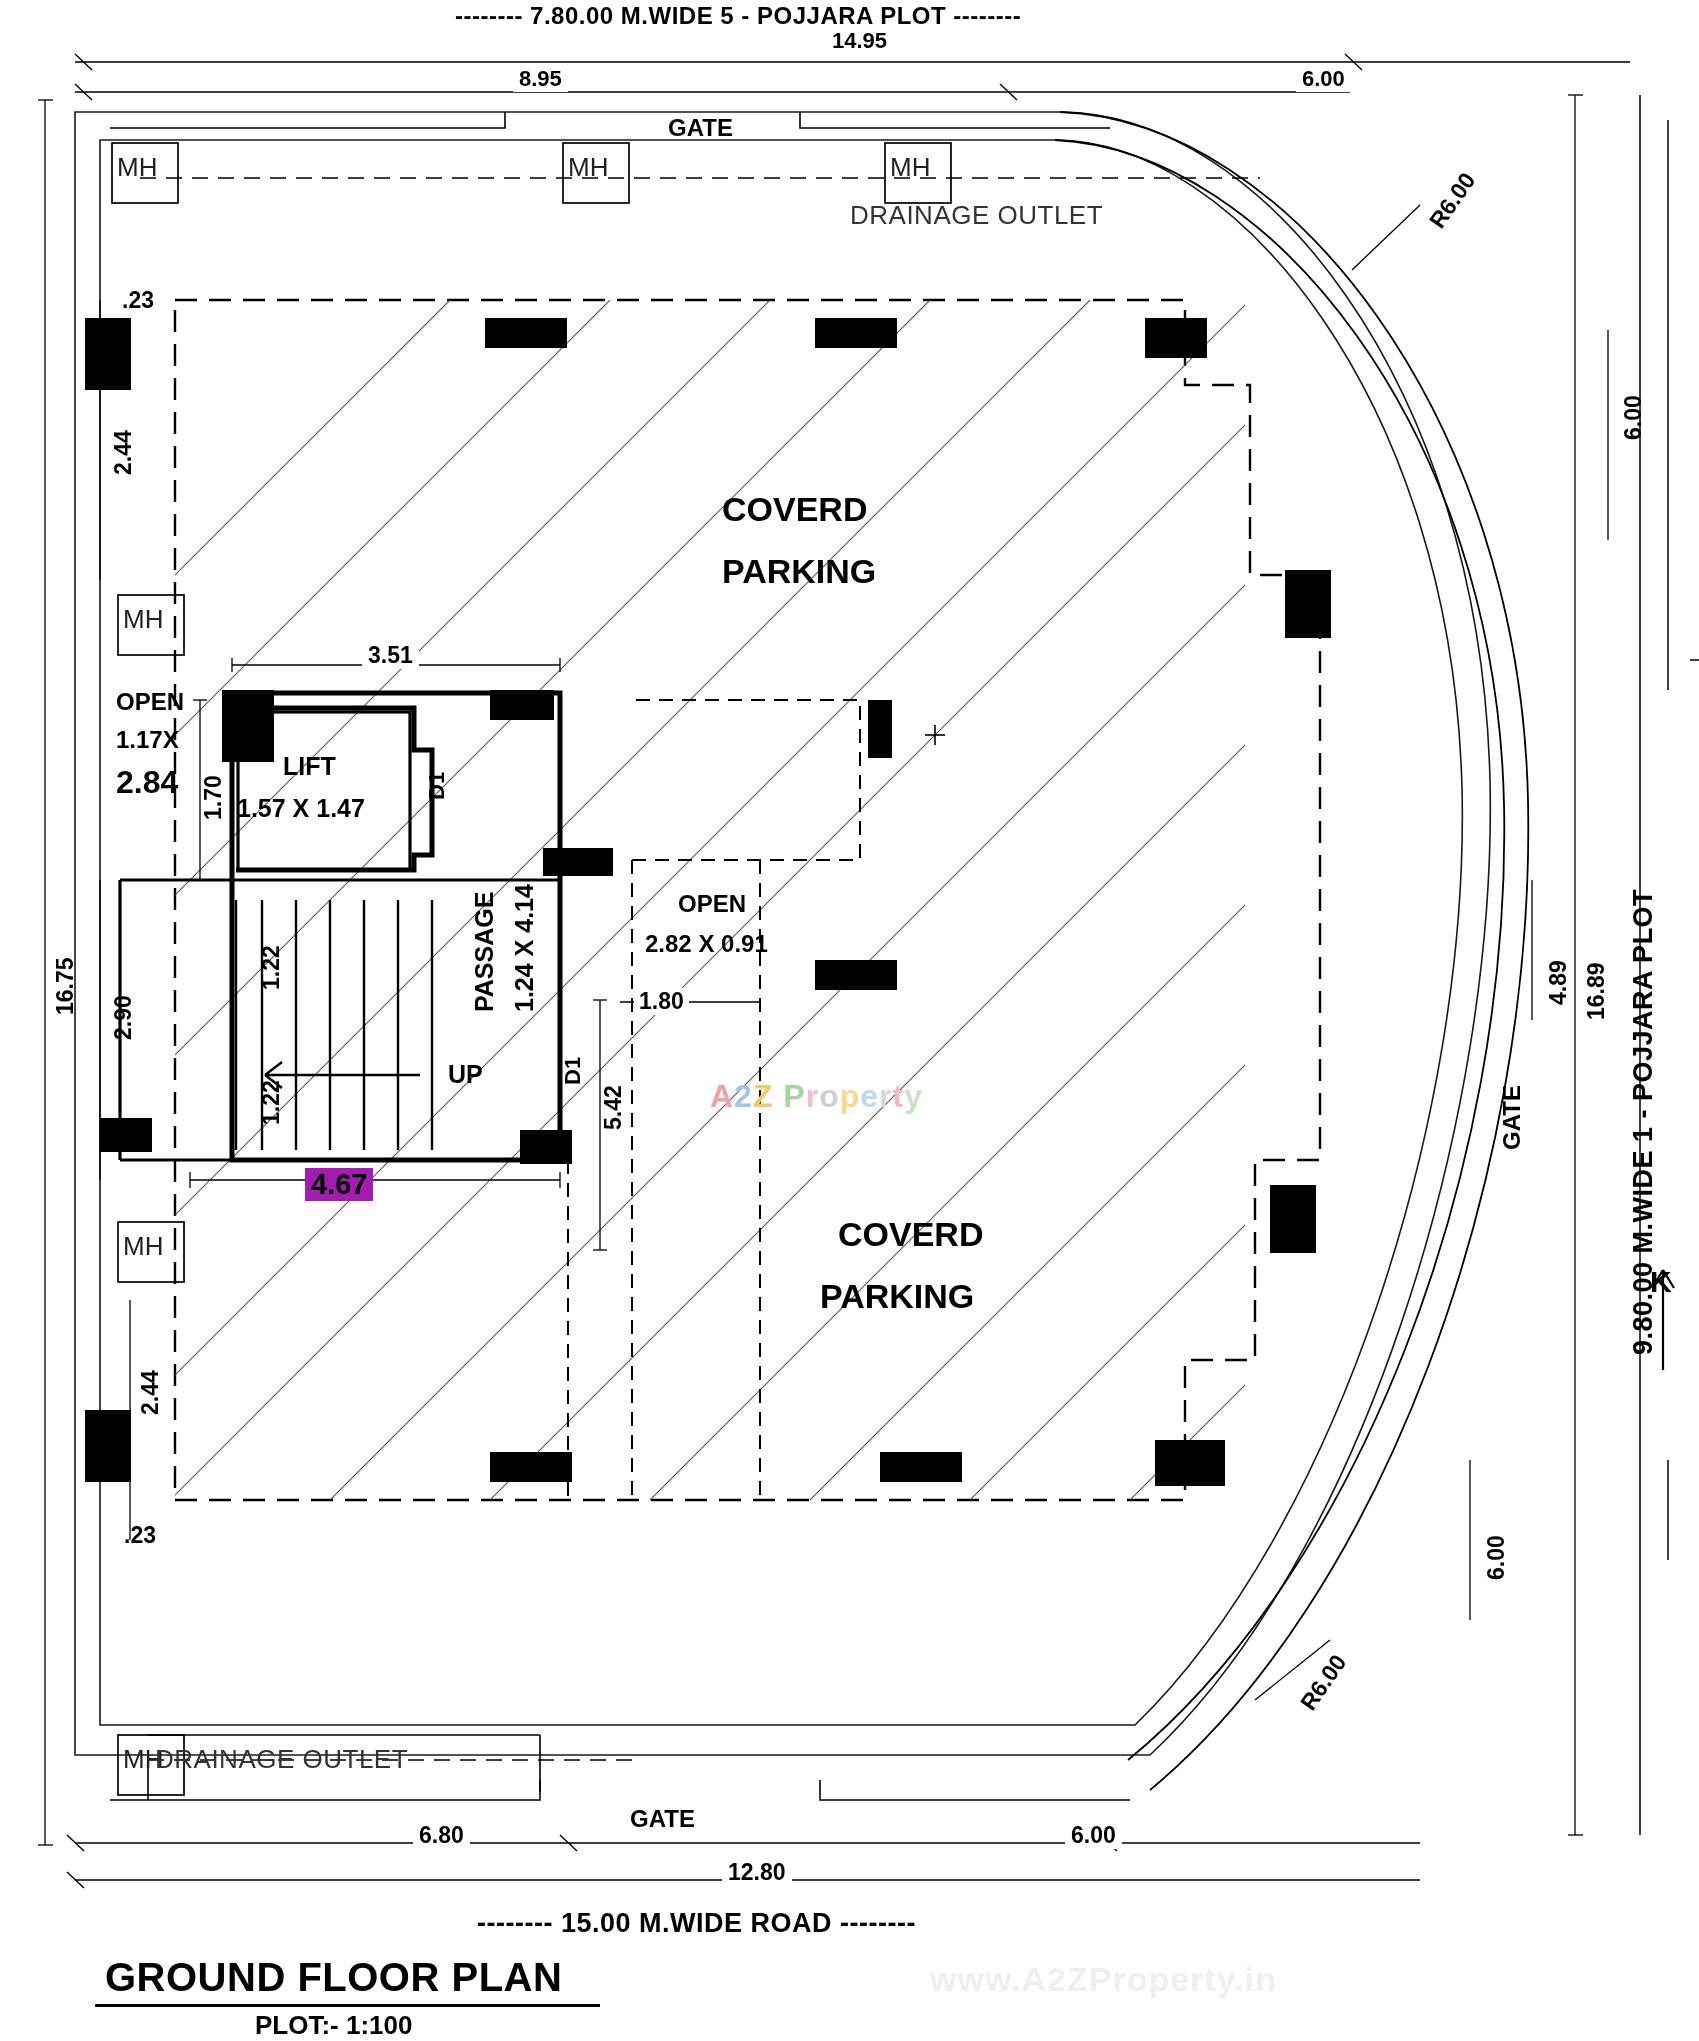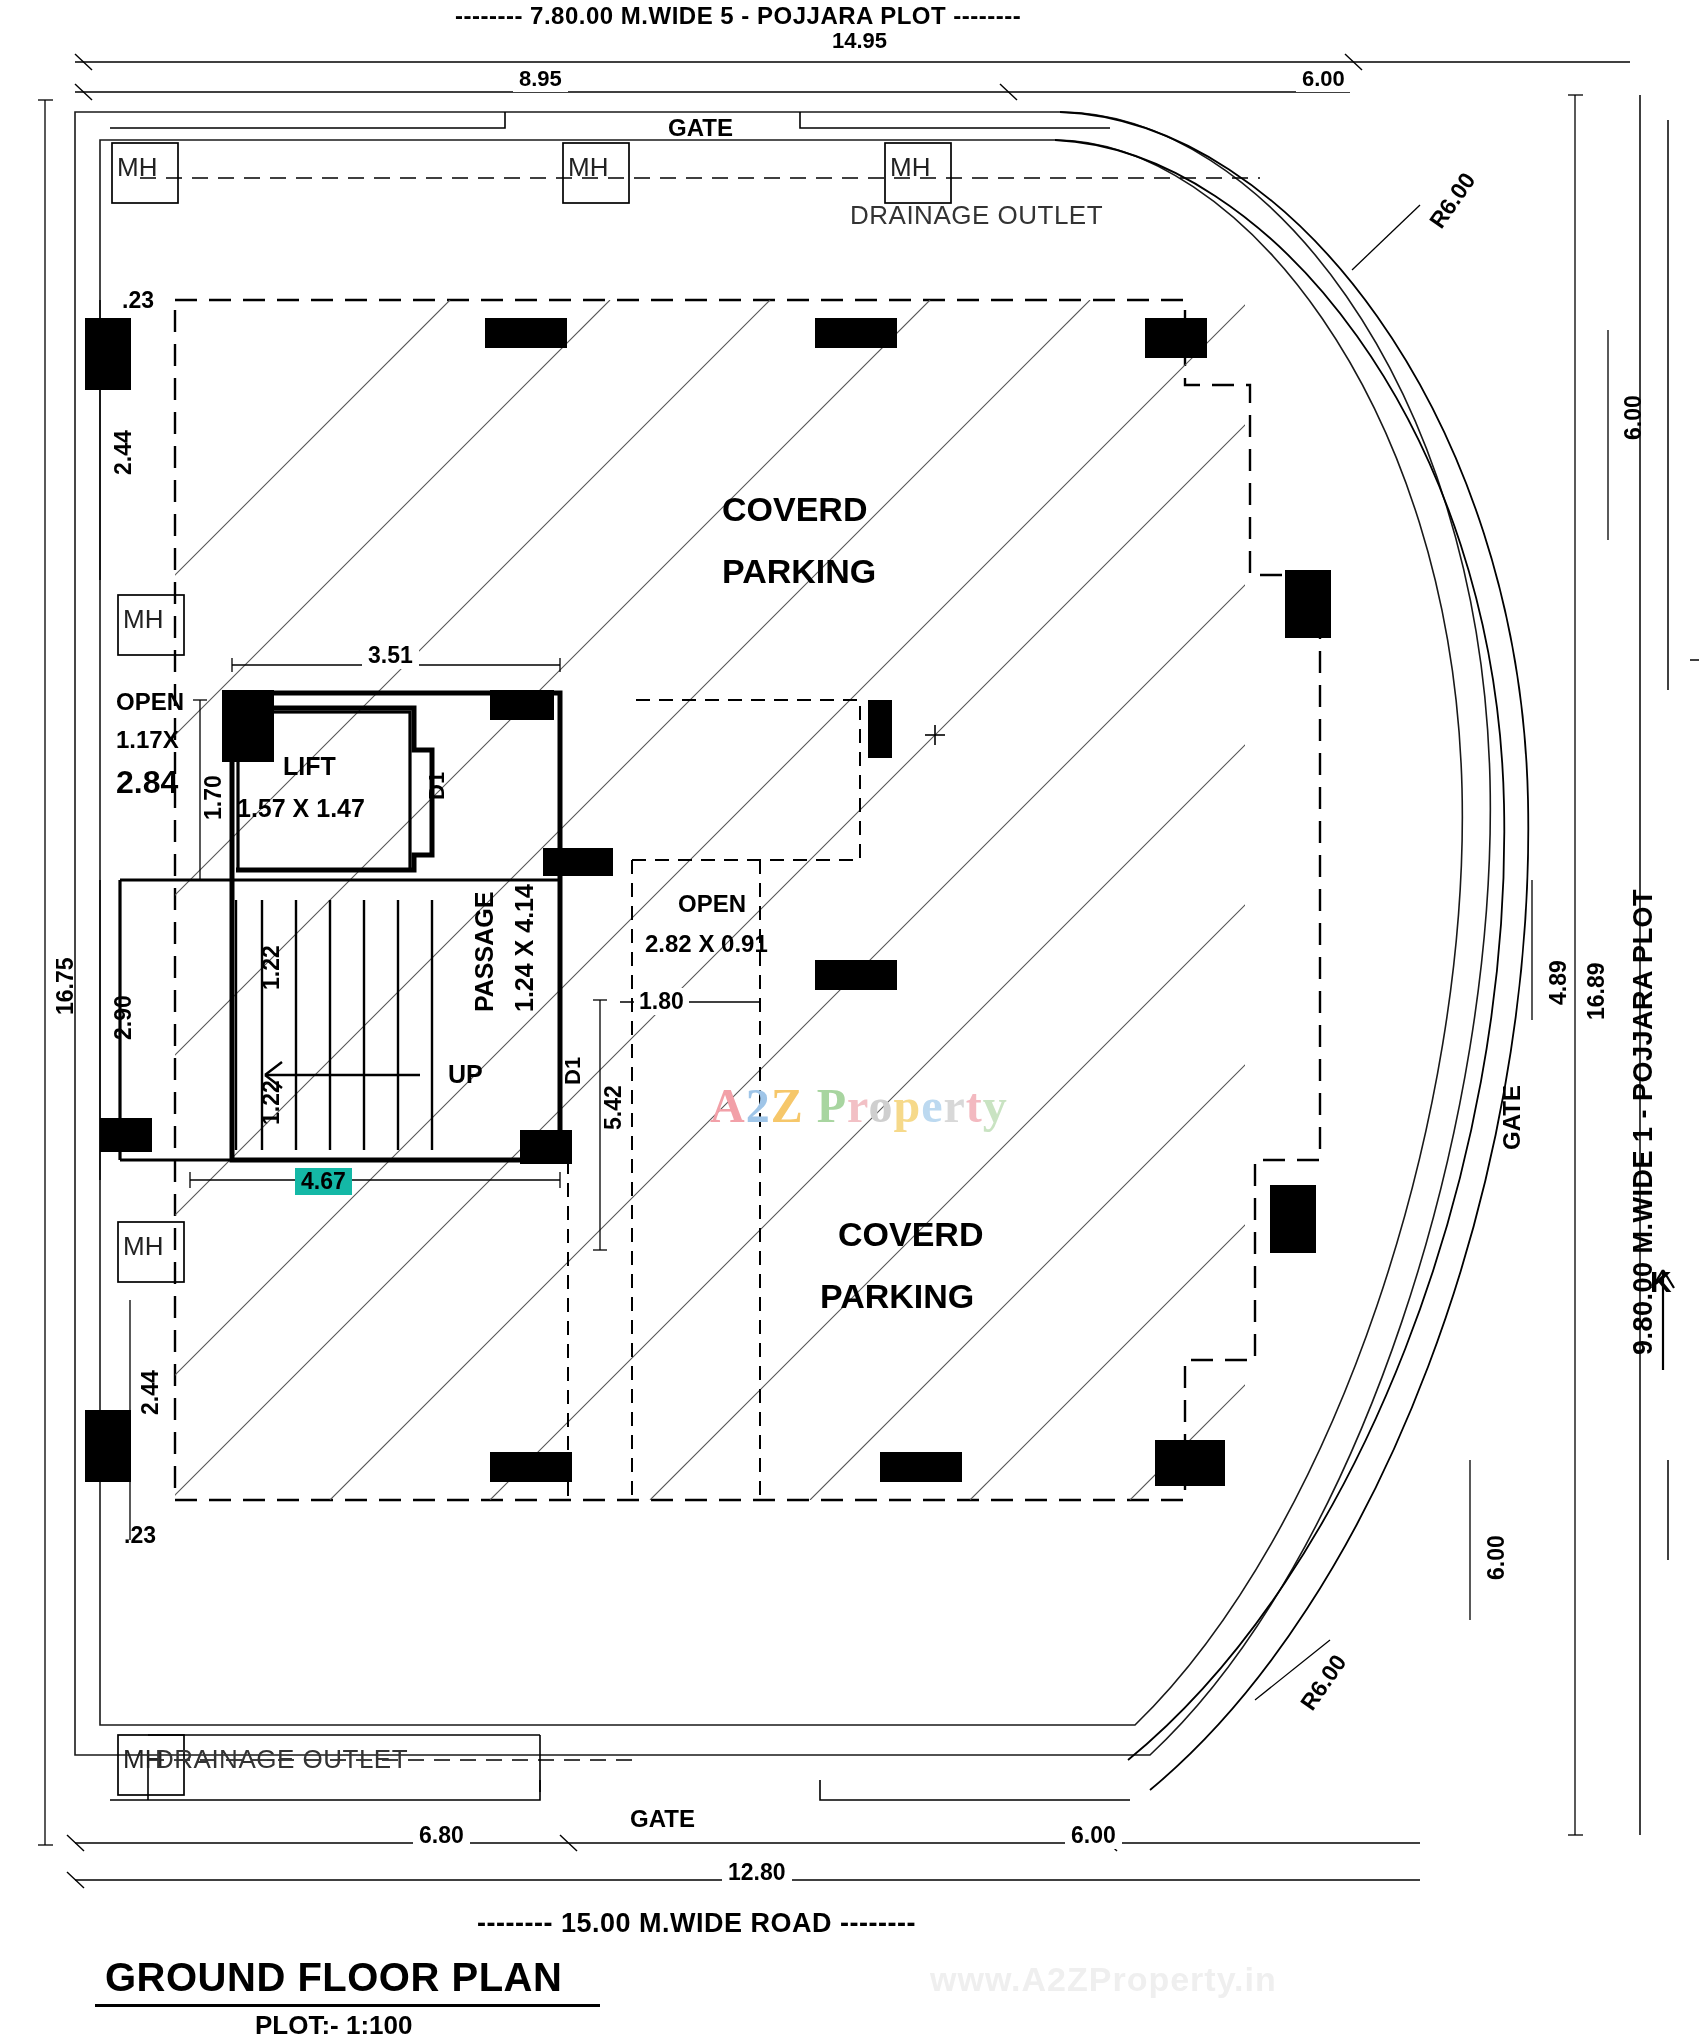--- a/index.html
+++ b/index.html
@@ -263,21 +263,21 @@
   <div class="txt b" style="left:116px;top:688px;font-size:24px;">OPEN</div>
   <div class="txt b" style="left:116px;top:726px;font-size:24px;">1.17X</div>
   <div class="txt b" style="left:116px;top:764px;font-size:32px;">2.84</div>
 
   <div class="txt b" style="left:448px;top:1060px;font-size:25px;">UP</div>
 
   <div class="txt b" style="left:362px;top:642px;font-size:23px;background:#fff;padding:0 6px;">3.51</div>
   <div class="txt b vert" style="left:200px;top:820px;font-size:23px;transform:rotate(-90deg);">1.70</div>
   <div class="txt b vert" style="left:258px;top:990px;font-size:23px;transform:rotate(-90deg);">1.22</div>
   <div class="txt b vert" style="left:258px;top:1125px;font-size:23px;transform:rotate(-90deg);">1.22</div>
-  <div class="txt b" style="left:295px;top:1168px;font-size:23px;background:#14b8a6;padding:0 6px;">4.67</div>
+  <div class="txt b" style="left:305px;top:1168px;font-size:29px;background:#a21caf;padding:0 6px;">4.67</div>
   <div class="txt b" style="left:634px;top:988px;font-size:23px;background:#fff;padding:0 5px;">1.80</div>
   <div class="txt b vert" style="left:600px;top:1130px;font-size:23px;transform:rotate(-90deg);">5.42</div>
 
   <div class="txt b vert" style="left:52px;top:1015px;font-size:23px;transform:rotate(-90deg);">16.75</div>
   <div class="txt b vert" style="left:110px;top:475px;font-size:23px;transform:rotate(-90deg);">2.44</div>
   <div class="txt b vert" style="left:110px;top:1040px;font-size:23px;transform:rotate(-90deg);">2.90</div>
   <div class="txt b vert" style="left:137px;top:1415px;font-size:23px;transform:rotate(-90deg);">2.44</div>
   <div class="txt b" style="left:122px;top:287px;font-size:23px;">.23</div>
   <div class="txt b" style="left:124px;top:1522px;font-size:23px;">.23</div>
 
@@ -296,18 +296,18 @@
   <div class="txt b" style="left:413px;top:1822px;font-size:23px;background:#fff;padding:0 6px;">6.80</div>
   <div class="txt b" style="left:1065px;top:1822px;font-size:23px;background:#fff;padding:0 6px;">6.00</div>
   <div class="txt b" style="left:722px;top:1859px;font-size:23px;background:#fff;padding:0 6px;">12.80</div>
 
   <div class="txt b" style="left:477px;top:1908px;font-size:27px;letter-spacing:0.5px;">-------- 15.00 M.WIDE ROAD --------</div>
 
   <div class="txt b" style="left:105px;top:1955px;font-size:40px;letter-spacing:0.5px;">GROUND FLOOR PLAN</div>
   <div class="abs" style="left:95px;top:2004px;width:505px;height:3px;background:#000;"></div>
   <div class="txt b" style="left:255px;top:2010px;font-size:26px;">PLOT:- 1:100</div>
 
-  <div class="wm" style="left:710px;top:1078px;font-size:48px;font-family:Liberation Serif, serif;">
+  <div class="wm" style="left:710px;top:1078px;font-size:32px;">
     <span style="color:#f2a0a8;">A</span><span style="color:#9fc5e8;">2</span><span style="color:#f6c76a;">Z</span><span style="color:#bdbdbd;"> </span><span style="color:#a8d5a0;">P</span><span style="color:#f2c0c5;">r</span><span style="color:#cfcfcf;">o</span><span style="color:#f6d98a;">p</span><span style="color:#bcd9f0;">e</span><span style="color:#d8d8d8;">r</span><span style="color:#f3b9c0;">t</span><span style="color:#c9e3c2;">y</span>
   </div>
   <div class="wm" style="left:930px;top:1960px;font-size:34px;color:#efefef;">www.A2ZProperty.in</div>
 
 </div>
 
 </body></html>

